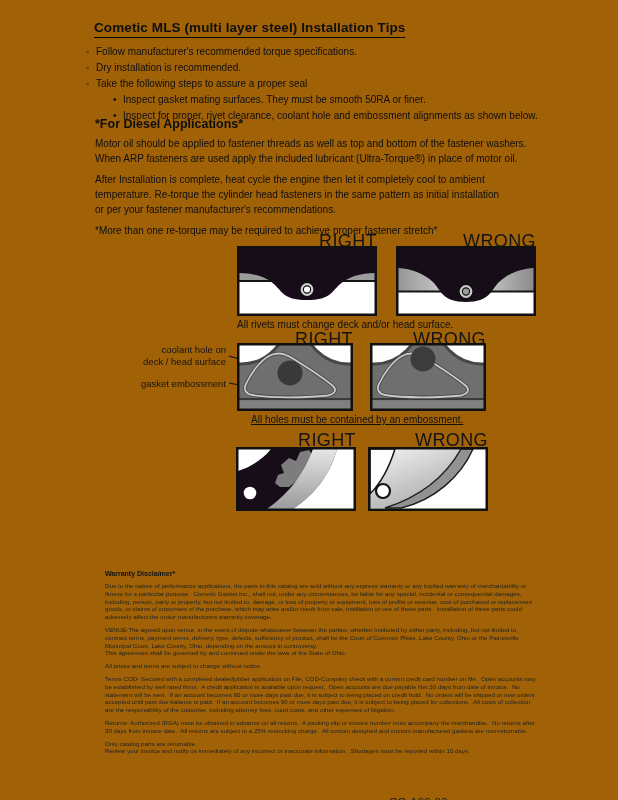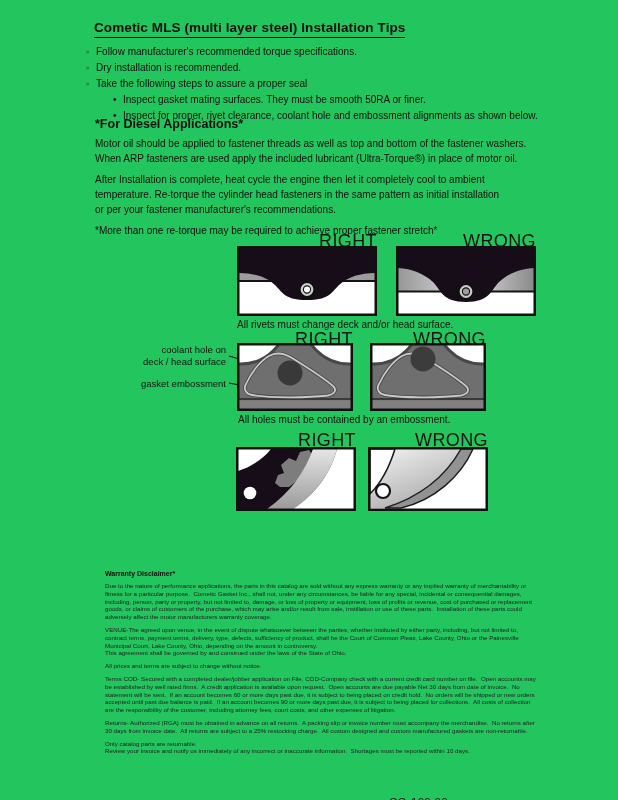--- a/index.html
+++ b/index.html
@@ -1,16 +1,16 @@
 <!DOCTYPE html>
 <html><head>
 <meta charset="utf-8">
 <style>
   html,body{margin:0;padding:0;background:#ffffff;}
-  .page{position:relative;width:618px;height:800px;background:#22c55e;overflow:hidden;
+  .page{position:relative;width:618px;height:800px;background:#a16207;overflow:hidden;
         font-family:"Liberation Sans",sans-serif;color:#0e0e0e;}
 
   .title{position:absolute;left:94px;top:20px;font-size:13.5px;font-weight:bold;
          border-bottom:1.6px solid #000;padding-bottom:2px;letter-spacing:.1px;}
 
   .bullets{position:absolute;left:86px;top:44px;width:480px;font-size:10px;line-height:16px;}
   .b-row{display:flex;}
   .b-row .mk{width:10px;flex:none;font-size:9px;}
   .b-sub{margin-left:27px;}
   .b-sub .mk{font-size:10px;}
@@ -150,21 +150,21 @@
       <rect x="2" y="57.2" width="112" height="8.8" fill="#808080"></rect>
       <circle cx="4" cy="-25" r="46" fill="#ffffff" stroke="#474747" stroke-width="3"></circle>
       <circle cx="112" cy="-25" r="46" fill="#ffffff" stroke="#474747" stroke-width="3"></circle>
       <path d="M15,52 C9,51 6,46 9,41 C14,30 23,18 32,13 C39,9 47,10 55,15 C68,23 89,37 96,43 C100,47 98,51 91,52.5 C69,55 33,55 15,52 Z" fill="none" stroke="#3f3f3f" stroke-width="3.4" opacity="0.85"></path>
       <path d="M15,52 C9,51 6,46 9,41 C14,30 23,18 32,13 C39,9 47,10 55,15 C68,23 89,37 96,43 C100,47 98,51 91,52.5 C69,55 33,55 15,52 Z" fill="none" stroke="#c9c9c9" stroke-width="1.8"></path>
       <circle cx="53" cy="16" r="12.5" fill="#3c3c3c"></circle>
     </g>
     <rect x="1.25" y="1.25" width="113.5" height="65.5" fill="none" stroke="#101010" stroke-width="2.5"></rect>
   </svg>
 
-  <div class="dg-cap" style="left:238px;top:414px;">All holes must be contained by an embossment.</div>
+  <div class="dg-cap" style="left:251px;top:414px;text-decoration:underline;">All holes must be contained by an embossment.</div>
 
   <div class="dg-head" style="left:236px;top:430px;width:120px;">RIGHT</div>
   <div class="dg-head" style="left:368px;top:430px;width:120px;">WRONG</div>
 
   <svg class="panel" style="left:236px;top:447px;" width="120" height="64" viewBox="0 0 120 64">
     <defs>
       <clipPath id="c3r">
           <rect x="2" y="2" width="116" height="60"></rect>
         </clipPath>
       <linearGradient id="g3r" x1="0" y1="0" x2="0" y2="1">

